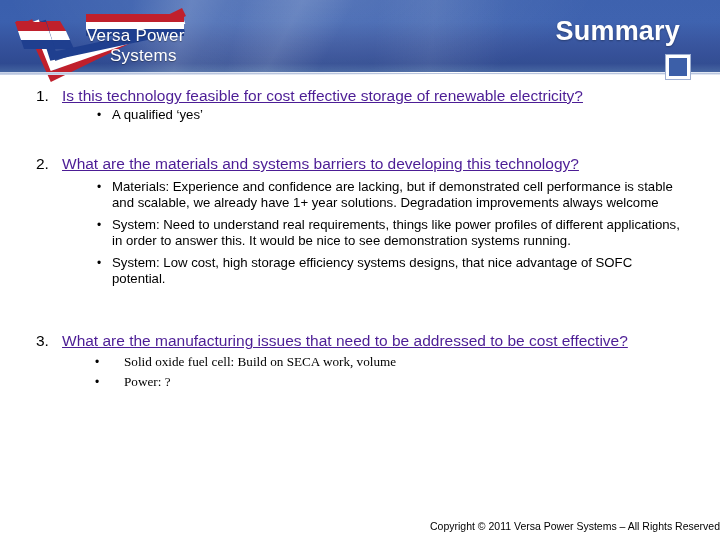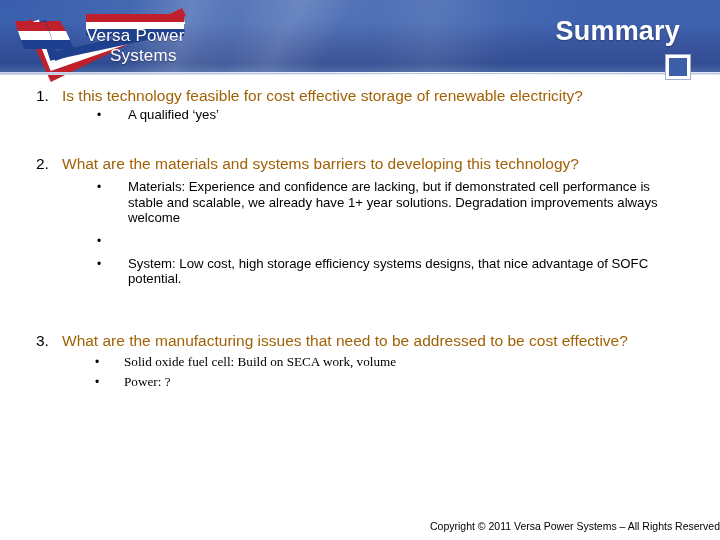--- a/index.html
+++ b/index.html
@@ -136,22 +136,23 @@
   .qnum {
     width: 26px;
     flex: 0 0 26px;
     font-size: 15.5px;
     color: #000000;
     line-height: 19px;
   }
   .qtext {
     flex: 1 1 auto;
     font-size: 15.5px;
-    color: #a16207;
+    color: #4c1d95;
     line-height: 19px;
+    text-decoration: underline;
   }
   .sublist {
     margin-top: 2px;
   }
   .subrow {
     display: flex;
     align-items: flex-start;
     margin-top: 1px;
   }
   .subbullet {
@@ -163,21 +164,21 @@
   }
   .subtext {
     flex: 1 1 auto;
     font-size: 13.2px;
     line-height: 15.6px;
     color: #000000;
   }
 
   
   .sub-a .subbullet { width: 26px; margin-left: 50px; }
-  .sub-a .subtext   { padding-left: 0px; margin-left: 16px; }
+  .sub-a .subtext   { padding-left: 0px; }
   
   .sub-b .subbullet { width: 26px; margin-left: 48px; }
   .sub-b .subtext   { padding-left: 14px; font-family: Liberation Serif, serif; }
 
   
   .footer {
     position: absolute;
     right: 0;
     bottom: 8px;
     font-size: 10.5px;
@@ -253,20 +254,21 @@
         <div class="qnum">2.</div>
         <div class="qtext">What are the materials and systems barriers to developing this technology?</div>
       </div>
       <div class="sublist sub-a" style="margin-top:6px;">
         <div class="subrow">
           <div class="subbullet">•</div>
           <div class="subtext">Materials: Experience and confidence are lacking, but if demonstrated cell performance is stable and scalable, we already have 1+ year solutions. Degradation improvements always welcome</div>
         </div>
         <div class="subrow" style="margin-top:7px;">
           <div class="subbullet">•</div>
+          <div class="subtext">System: Need to understand real requirements, things like power profiles of different applications, in order to answer this. It would be nice to see demonstration systems running.</div>
         </div>
         <div class="subrow" style="margin-top:7px;">
           <div class="subbullet">•</div>
           <div class="subtext">System: Low cost, high storage efficiency systems designs, that nice advantage of SOFC potential.</div>
         </div>
       </div>
     </div>
 
     <div class="qitem" style="top:251px;">
       <div class="qrow">

